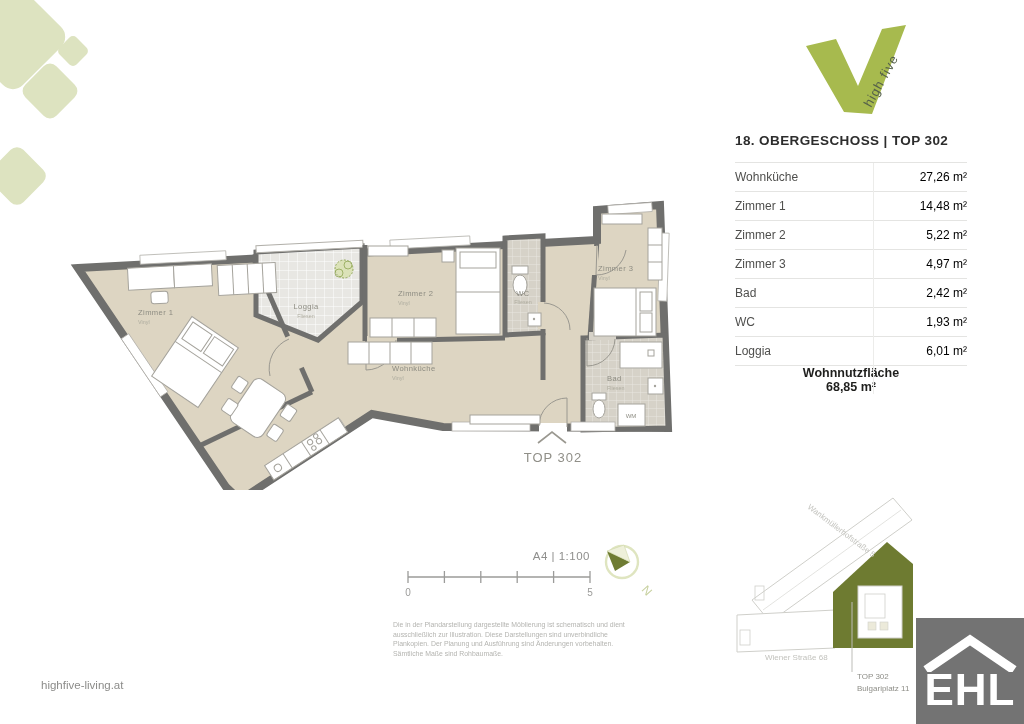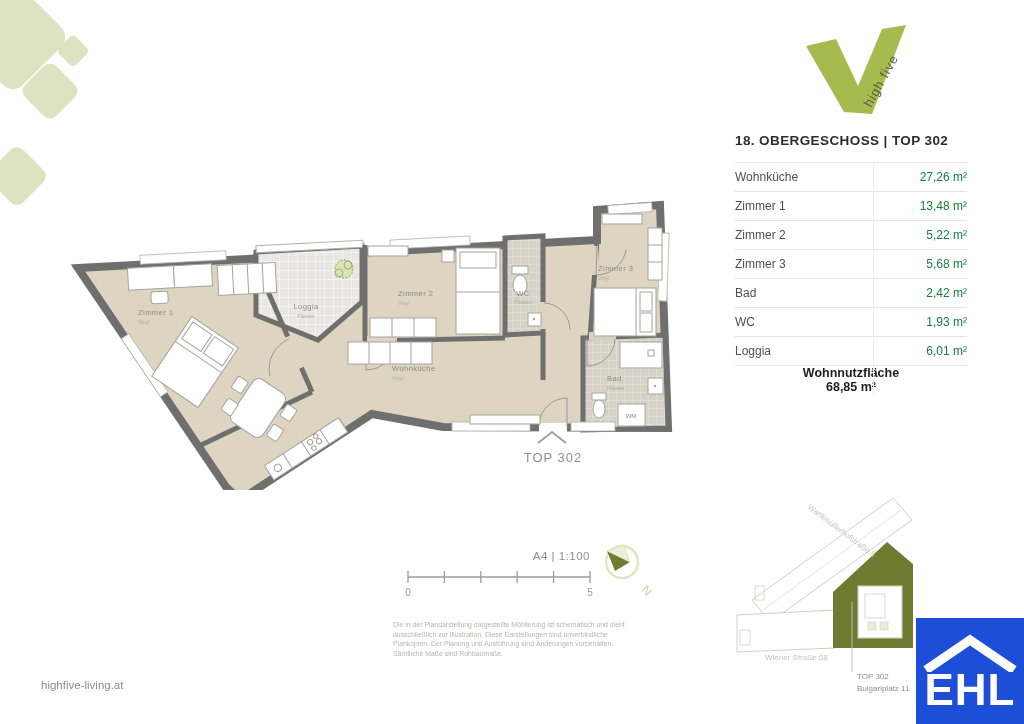--- a/index.html
+++ b/index.html
@@ -14,37 +14,37 @@
   .d4{left:-6px;top:153px;width:46px;height:46px;border-radius:9px;}
 
   
   .vlogo{position:absolute;left:795px;top:18px;width:120px;height:102px;}
 
   
   .unit-table{position:absolute;left:735px;top:133px;width:232px;}
   .unit-title{font-size:13.5px;font-weight:bold;color:#2d2d2d;letter-spacing:.4px;margin-bottom:14px;}
   .trows{position:relative;border-top:1px solid #e4e4e2;}
   .trow{display:flex;justify-content:space-between;align-items:center;height:28px;border-bottom:1px solid #e4e4e2;font-size:12px;color:#4f4f4d;}
-  .trow .val{color:#15803d;}
+  .trow .val{color:#000000;}
   .trow.total{border-bottom:none;font-weight:bold;color:#1f1f1d;font-size:12.5px;flex-direction:column;}
   .trow.total .val{color:#1f1f1d;}
   .vsep{position:absolute;left:138px;top:0;width:1px;height:100%;background:#ececea;}
 
   
   .plan{position:absolute;left:60px;top:190px;width:640px;height:300px;}
   .annot{position:absolute;left:390px;top:540px;width:280px;height:62px;}
 
   .disclaimer{position:absolute;left:393px;top:620px;width:310px;font-size:6.9px;line-height:1.38;color:#b4b4b0;}
   .site-link{position:absolute;left:41px;top:679px;font-size:11.5px;color:#8c8c8a;text-decoration:none;}
 
   
   .siteplan{position:absolute;left:735px;top:480px;width:290px;height:244px;}
 
   
-  .ehl{position:absolute;left:916px;top:618px;width:108px;height:106px;background:#1d4ed8;display:flex;flex-direction:column;align-items:center;}
+  .ehl{position:absolute;left:916px;top:618px;width:108px;height:106px;background:#737373;display:flex;flex-direction:column;align-items:center;}
   .ehl svg{display:block;margin-top:8px;}
   .ehl-text{font-size:44px;font-weight:bold;color:#ffffff;letter-spacing:1px;line-height:1;margin-top:-4px;font-family:"Liberation Sans",sans-serif;}
 
   text{font-family:"Liberation Sans",sans-serif;}
   .room-name{font-size:7.6px;fill:#8d8c82;letter-spacing:.4px;}
   .room-floor{font-size:5.4px;fill:#aeac9f;}
   .wall{stroke:#6f6f6d;fill:none;}
   .furn{fill:#ffffff;stroke:#a5a39c;stroke-width:1;}
   .furnline{stroke:#a5a39c;stroke-width:1;fill:none;}
   .door{stroke:#9a9890;stroke-width:1;fill:none;}
@@ -68,29 +68,29 @@
   <div class="unit-table">
     <div class="unit-title">18. OBERGESCHOSS | TOP 302</div>
     <div class="trows">
       <div class="vsep"></div>
       <div class="trow">
         <span>Wohnküche</span>
         <span class="val">27,26 m²</span>
       </div>
       <div class="trow">
         <span>Zimmer 1</span>
-        <span class="val">13,48 m²</span>
+        <span class="val">14,48 m²</span>
       </div>
       <div class="trow">
         <span>Zimmer 2</span>
         <span class="val">5,22 m²</span>
       </div>
       <div class="trow">
         <span>Zimmer 3</span>
-        <span class="val">5,68 m²</span>
+        <span class="val">4,97 m²</span>
       </div>
       <div class="trow">
         <span>Bad</span>
         <span class="val">2,42 m²</span>
       </div>
       <div class="trow">
         <span>WC</span>
         <span class="val">1,93 m²</span>
       </div>
       <div class="trow">

